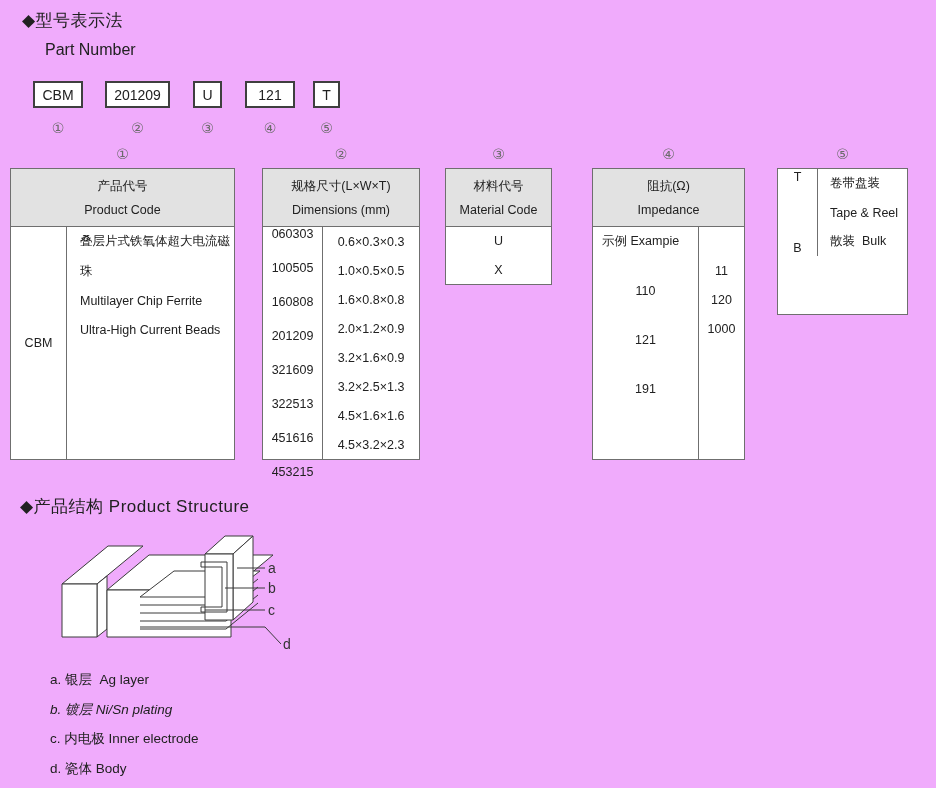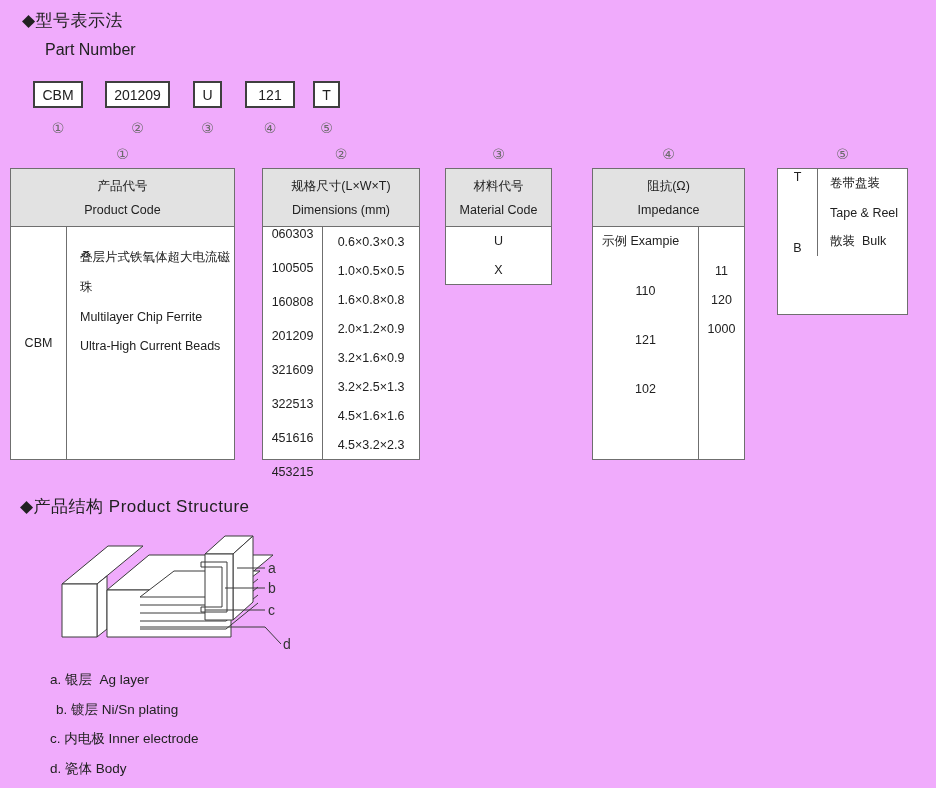--- a/index.html
+++ b/index.html
@@ -14,21 +14,21 @@
   .tbl{border:1px solid #6f6f6f;background:#fff;}
   .thead{height:58px;background:#e2e2e2;border-bottom:1px solid #6f6f6f;box-sizing:border-box;
          display:flex;flex-direction:column;justify-content:space-evenly;align-items:center;
          font-size:12.5px;}
   .tbody{display:flex;align-items:stretch;font-size:12.5px;}
   .colL{border-right:1px solid #6f6f6f;box-sizing:border-box;display:flex;flex-direction:column;gap:20px;}
   .colR{flex:1;display:flex;flex-direction:column;}
   .cell{height:29px;display:flex;align-items:center;justify-content:center;white-space:pre;}
   .cell-left{justify-content:flex-start;padding-left:9px;}
   .vcenter{flex:1;display:flex;align-items:center;justify-content:center;}
-  .desc{padding:16px 0 0 13px;}
+  .desc{padding:0 0 0 13px;}
   .desc .dl{height:29.5px;display:flex;align-items:center;white-space:pre;}
   .legend-item{font-size:13.5px;white-space:pre;}
   svg text{font-family:"Liberation Sans","DejaVu Sans",sans-serif;font-size:14px;fill:#333;}
 </style>
 </head>
 <body>
 
 <div class="canvas">
 
   <div class="abs sec-title" style="left:22px;top:9px;">◆型号表示法</div>
@@ -113,21 +113,21 @@
   <div class="abs tbl" style="left:592px;top:168px;width:153px;height:292px;">
     <div class="thead">
       <div>阻抗(Ω)</div>
       <div>Impedance</div>
     </div>
     <div class="tbody" style="height:232px;">
       <div class="colL" style="width:106px;">
         <div class="cell cell-left">示例 Exampie</div>
         <div class="cell">110</div>
         <div class="cell">121</div>
-        <div class="cell">102</div>
+        <div class="cell">191</div>
       </div>
       <div class="colR">
         <div class="cell"></div>
         <div class="cell">11</div>
         <div class="cell">120</div>
         <div class="cell">1000</div>
       </div>
     </div>
   </div>
 
@@ -178,17 +178,17 @@
       <line x1="150" y1="82" x2="210" y2="82"></line>
       <polyline fill="none" points="85,99 210,99 226,116"></polyline>
     </g>
     <text x="213" y="45">a</text>
     <text x="213" y="65">b</text>
     <text x="213" y="87">c</text>
     <text x="228" y="121">d</text>
   </svg>
 
   <div class="abs legend-item" style="left:50px;top:671px;">a. 银层  Ag layer</div>
-  <div class="abs legend-item" style="left:56px;top:701px;">b. 镀层 Ni/Sn plating</div>
+  <div class="abs legend-item" style="left:50px;top:701px;font-style:italic;">b. 镀层 Ni/Sn plating</div>
   <div class="abs legend-item" style="left:50px;top:730px;">c. 内电极 Inner electrode</div>
   <div class="abs legend-item" style="left:50px;top:760px;">d. 瓷体 Body</div>
 
 </div>
 
 </body></html>

